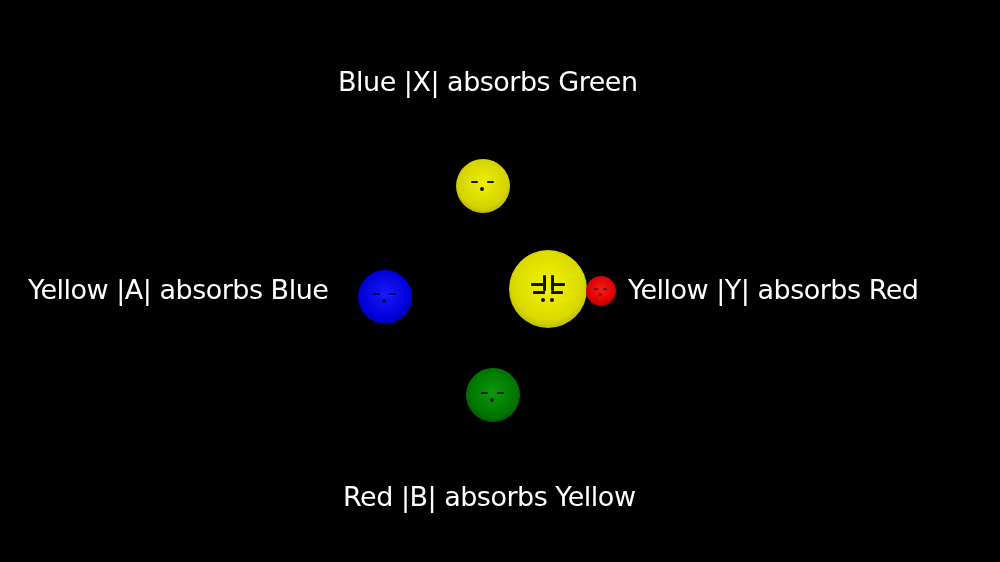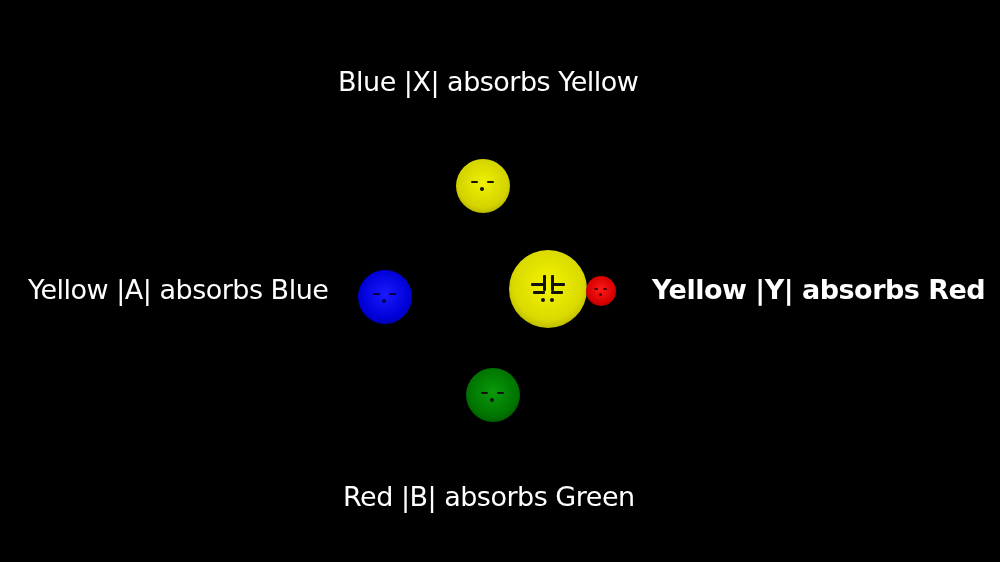--- a/index.html
+++ b/index.html
@@ -18,24 +18,24 @@
     }
     .face {
       position: absolute; left: 0; top: 0; width: 100%; height: 100%;
     }
     .eye { position: absolute; background: #111; height: 2px; border-radius: 1px; }
     .mouth { position: absolute; background: #111; border-radius: 50%; }
   </style>
 </head>
 <body>
 
-<div class="label" style="left:338px; top:68px;">Blue |X| absorbs Yellow</div>
+<div class="label" style="left:338px; top:68px;">Blue |X| absorbs Green</div>
 <div class="label" style="left:28px; top:276px;">Yellow |A| absorbs Blue</div>
-<div class="label" style="left:652px; top:276px;font-weight:bold;">Yellow |Y| absorbs Red</div>
-<div class="label" style="left:343px; top:483px;">Red |B| absorbs Green</div>
+<div class="label" style="left:628px; top:276px;">Yellow |Y| absorbs Red</div>
+<div class="label" style="left:343px; top:483px;">Red |B| absorbs Yellow</div>
 
 <div class="ball" style="left:456px; top:159px; width:54px; height:54px; background: radial-gradient(circle at 50% 45%, #f0f000 0%, #d4d400 60%, #8a8a00 100%);">
   <div class="face">
     <div class="eye" style="left:15px; top:22px; width:7px;"></div>
     <div class="eye" style="left:31px; top:22px; width:7px;"></div>
     <div class="mouth" style="left:24px; top:28px; width:4px; height:4px;"></div>
   </div>
 </div>
 
 <div class="ball" style="left:358px; top:270px; width:54px; height:54px; background: radial-gradient(circle at 50% 45%, #1a1aff 0%, #0000d8 60%, #00007a 100%);">

